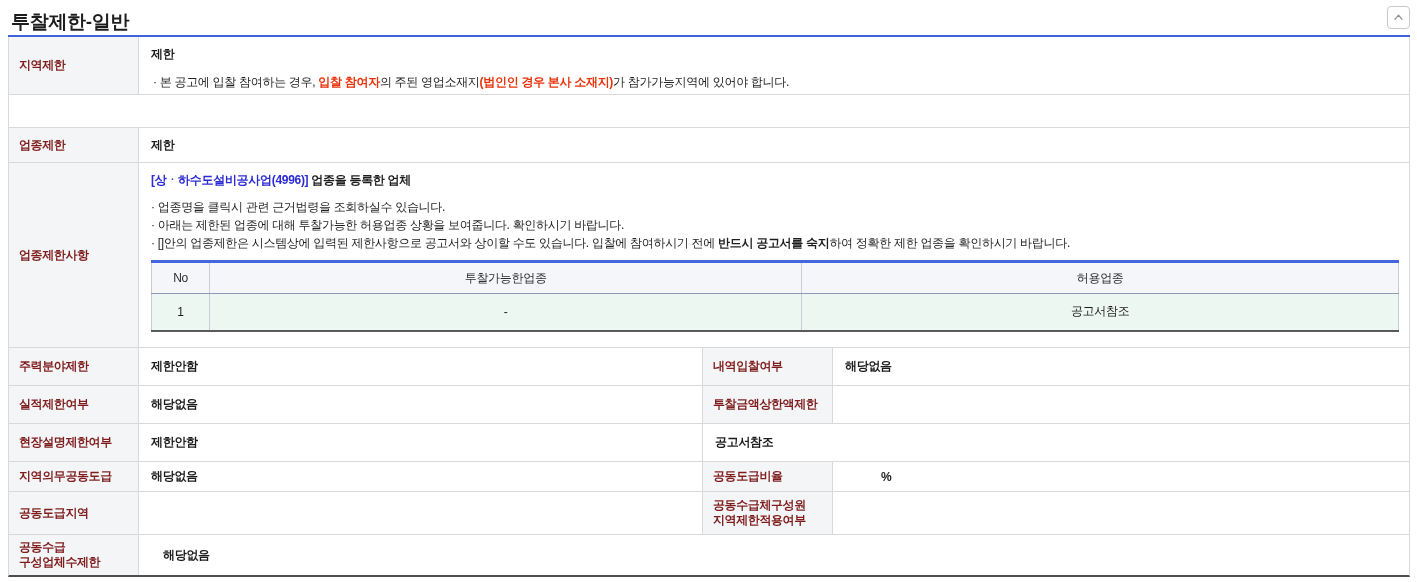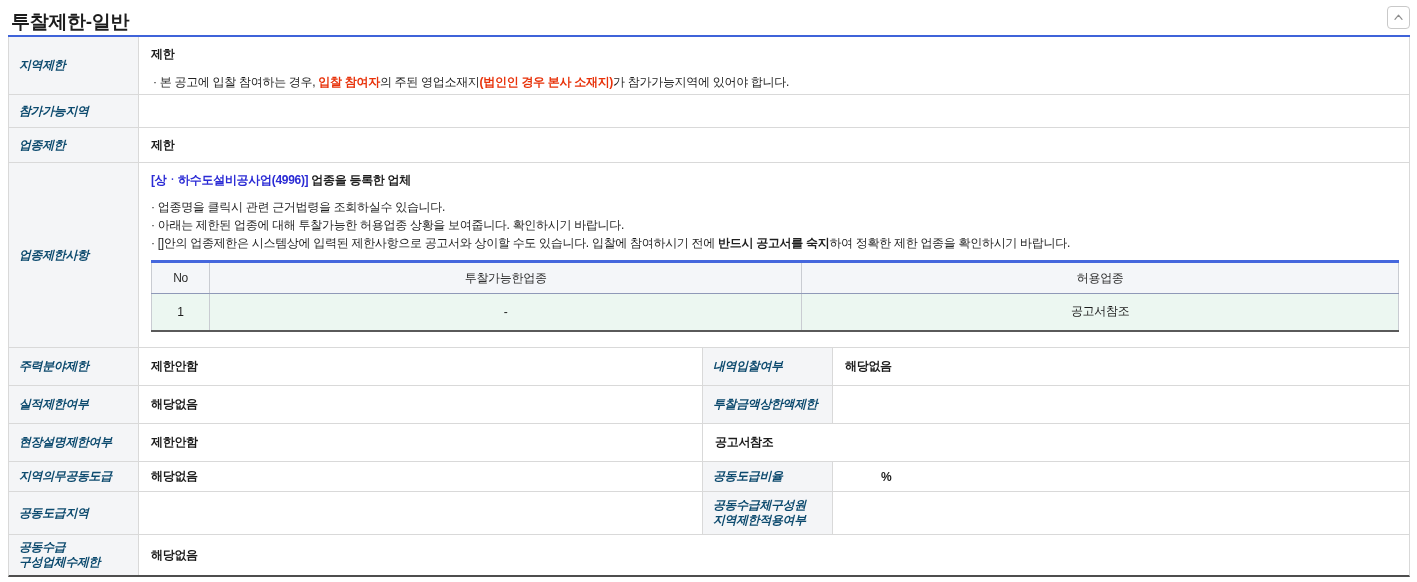--- a/index.html
+++ b/index.html
@@ -36,36 +36,36 @@
     border-left:1px solid var(--line);
     border-right:1px solid var(--line);
     border-bottom:2px solid #4e4e4e;
   }
   .row{display:flex;border-bottom:1px solid var(--line);align-items:stretch;}
   .row:last-child{border-bottom:none;}
   .lbl{
     width:130px;flex:none;background:var(--label-bg);
     border-right:1px solid var(--line);
     padding:0 6px 0 10px;display:flex;align-items:center;
-    font-weight:700;color:#0c4a6e;letter-spacing:-0.4px;
-    white-space:pre-line;line-height:15px;font-style:italic;
+    font-weight:700;color:#7f1d1d;letter-spacing:-0.4px;
+    white-space:pre-line;line-height:15px;
   }
   .val{
     flex:1;min-width:0;padding:0 10px 0 12px;display:flex;align-items:center;
     font-weight:700;color:#1c1c1c;letter-spacing:-0.3px;
   }
   .val.col{flex-direction:column;align-items:flex-start;justify-content:flex-start;}
   .h58{height:58px;}
   .h33{height:33px;}
   .h35{height:35px;}
   .h185{height:185px;}
   .h38{height:38px;}
   .h30{height:30px;}
   .h43{height:43px;}
-  .h40{height:40px;}
+  .h40{height:40px;gap:12px;}
   .note{
     margin-top:11px;font-weight:400;color:#222;padding-left:2px;line-height:16px;
   }
   .red{color:var(--alert-red);font-weight:700;}
   .topline{margin-top:9px;}
   .link{color:var(--link-blue);font-weight:700;text-decoration:none;cursor:pointer;}
   .bullets{margin-top:9px;font-weight:400;line-height:18px;color:#1e1e1e;}
   .b-bold{font-weight:700;}
   .lv{flex:none;width:564px;border-right:1px solid var(--line);}
   .rl{border-right:1px solid var(--line);}
@@ -106,21 +106,20 @@
       <div class="lbl">지역제한</div>
       <div class="val col">
         <div class="topline">제한</div>
         <div class="note">
           <span>· 본 공고에 입찰 참여하는 경우, </span><span class="red">입찰 참여자</span><span>의 주된 영업소재지</span><span class="red">(법인인 경우 본사 소재지)</span><span>가 참가가능지역에 있어야 합니다.</span>
         </div>
       </div>
     </div>
 
     <div class="row h33">
-      <div class="lbl">참가가능지역</div>
     </div>
 
     <div class="row h35">
       <div class="lbl">업종제한</div>
       <div class="val">제한</div>
     </div>
 
     <div class="row h185">
       <div class="lbl">업종제한사항</div>
       <div class="val col">

